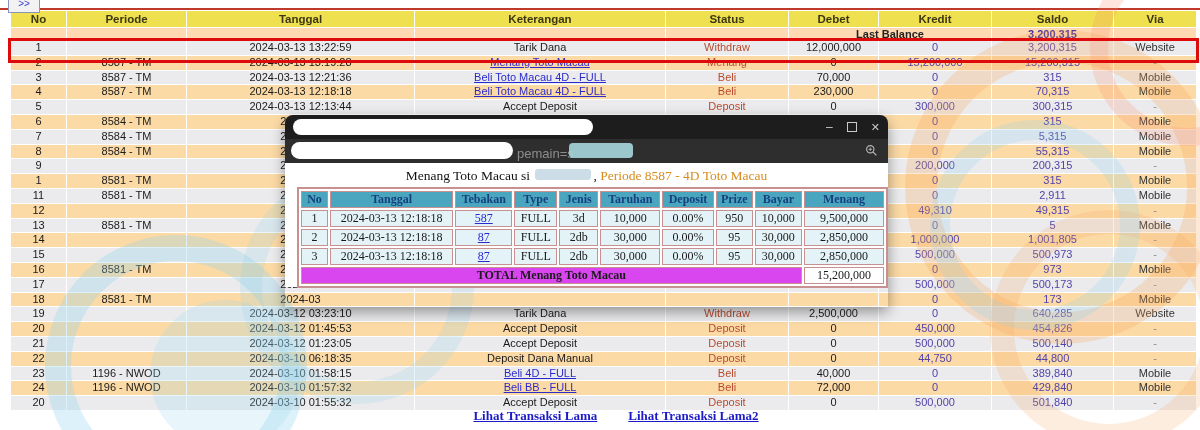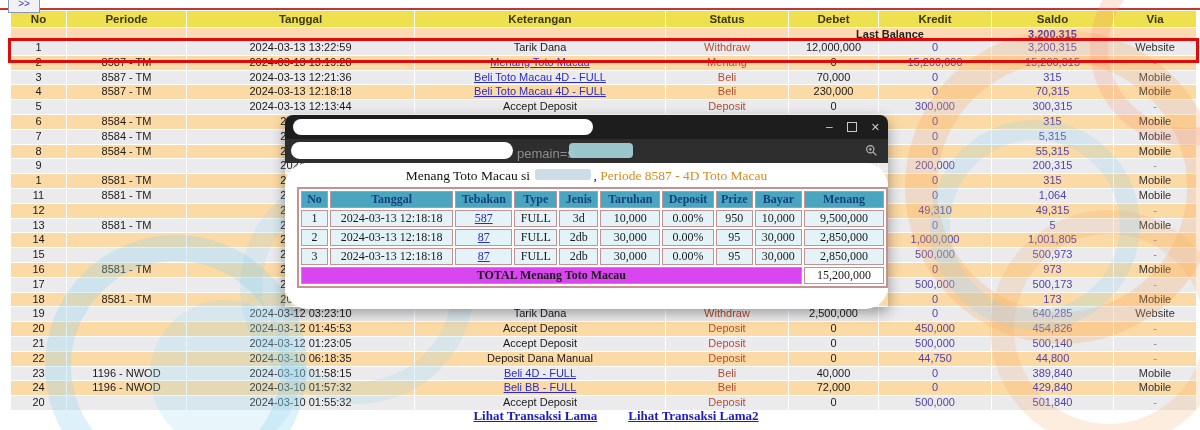--- a/index.html
+++ b/index.html
@@ -56,21 +56,21 @@
   .pp-titlebar .redact-pill{left:8px;top:4px;width:300px;height:16px;}
   .pp-addrbar .redact-pill{left:6px;top:3px;width:222px;height:17px;}
   .pp-controls{position:absolute;right:8px;top:0;height:24px;display:flex;align-items:center;gap:14px;color:#c9c9c9;}
   .pp-controls .min{font-size:12px;line-height:10px;cursor:pointer;}
   .pp-controls .max{width:8px;height:8px;border:1px solid #c9c9c9;display:inline-block;cursor:pointer;}
   .pp-controls .cls{font-size:11px;cursor:pointer;}
   .addr-hint{position:absolute;left:232px;top:7px;color:#8d8d8d;font-size:13px;}
   .addr-redact{position:absolute;left:284px;top:4px;width:64px;height:15px;background:rgba(165,212,218,.92);
     border-radius:4px;filter:blur(.6px);}
   .pp-zoom{position:absolute;right:10px;top:5px;cursor:pointer;}
-  .pp-body{height:146px;background:#fff;position:relative;font-family:"Liberation Serif",serif;border-radius:23px;}
+  .pp-body{height:124px;background:#fff;position:relative;font-family:"Liberation Serif",serif;}
   .popup-title{text-align:center;padding-top:5px;font-size:13.5px;color:#111;}
   .redact-inline{display:inline-block;width:56px;height:11px;background:#ccdde8;border-radius:3px;
     vertical-align:baseline;margin:0 2px;}
   .periode-text{color:var(--periode-orange);}
   table.detail{border-collapse:separate;border-spacing:2px;margin:3px 0 0 12px;
     border:2px solid var(--popup-border);font-family:"Liberation Serif",serif;font-size:12px;}
   table.detail th{background:var(--popup-head-bg);color:#16407e;font-weight:bold;height:15px;
     border:1px solid var(--popup-border);padding:0 3px;}
   table.detail td{background:var(--popup-cell-bg);text-align:center;height:14px;
     border:1px solid var(--popup-border);padding:0 3px;white-space:nowrap;}
@@ -233,21 +233,21 @@
           <td class="c-via">Mobile</td>
         </tr>
         <tr>
           <td class="c-no">11</td>
           <td class="c-periode">8581 - TM</td>
           <td class="c-tanggal clip">2024-03</td>
           <td class="c-ket"></td>
           <td class="c-status"></td>
           <td class="c-debet"></td>
           <td class="c-kredit">0</td>
-          <td class="c-saldo">1,064</td>
+          <td class="c-saldo">2,911</td>
           <td class="c-via">Mobile</td>
         </tr>
         <tr>
           <td class="c-no">12</td>
           <td class="c-periode"></td>
           <td class="c-tanggal clip">2024-03</td>
           <td class="c-ket"></td>
           <td class="c-status"></td>
           <td class="c-debet"></td>
           <td class="c-kredit">49,310</td>

